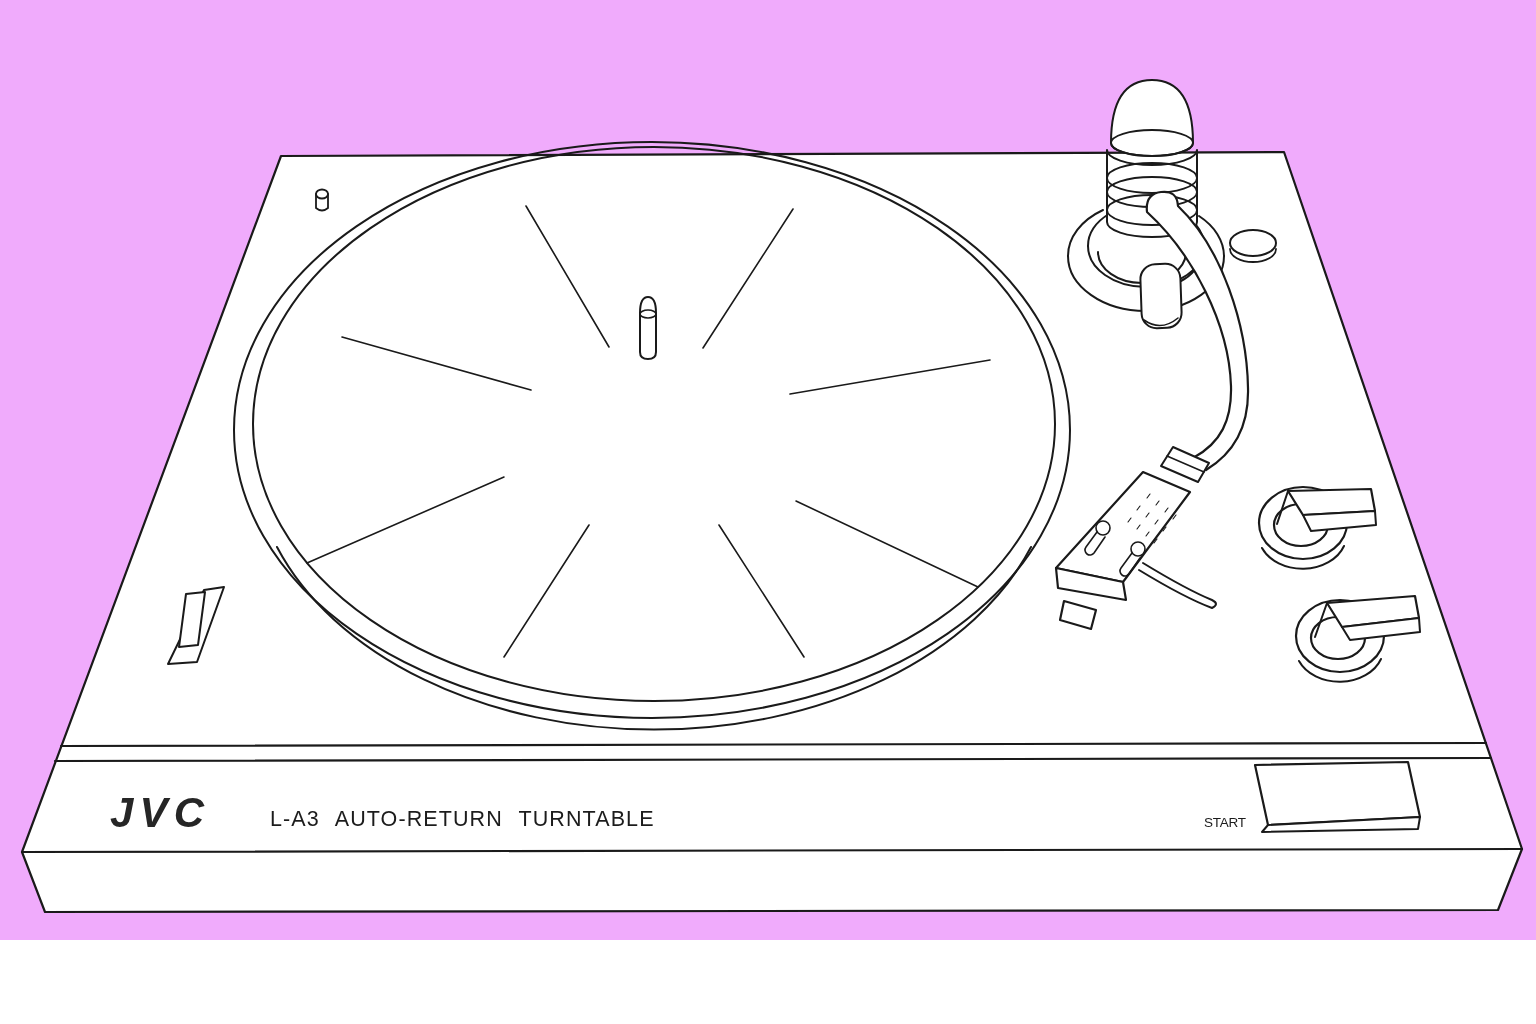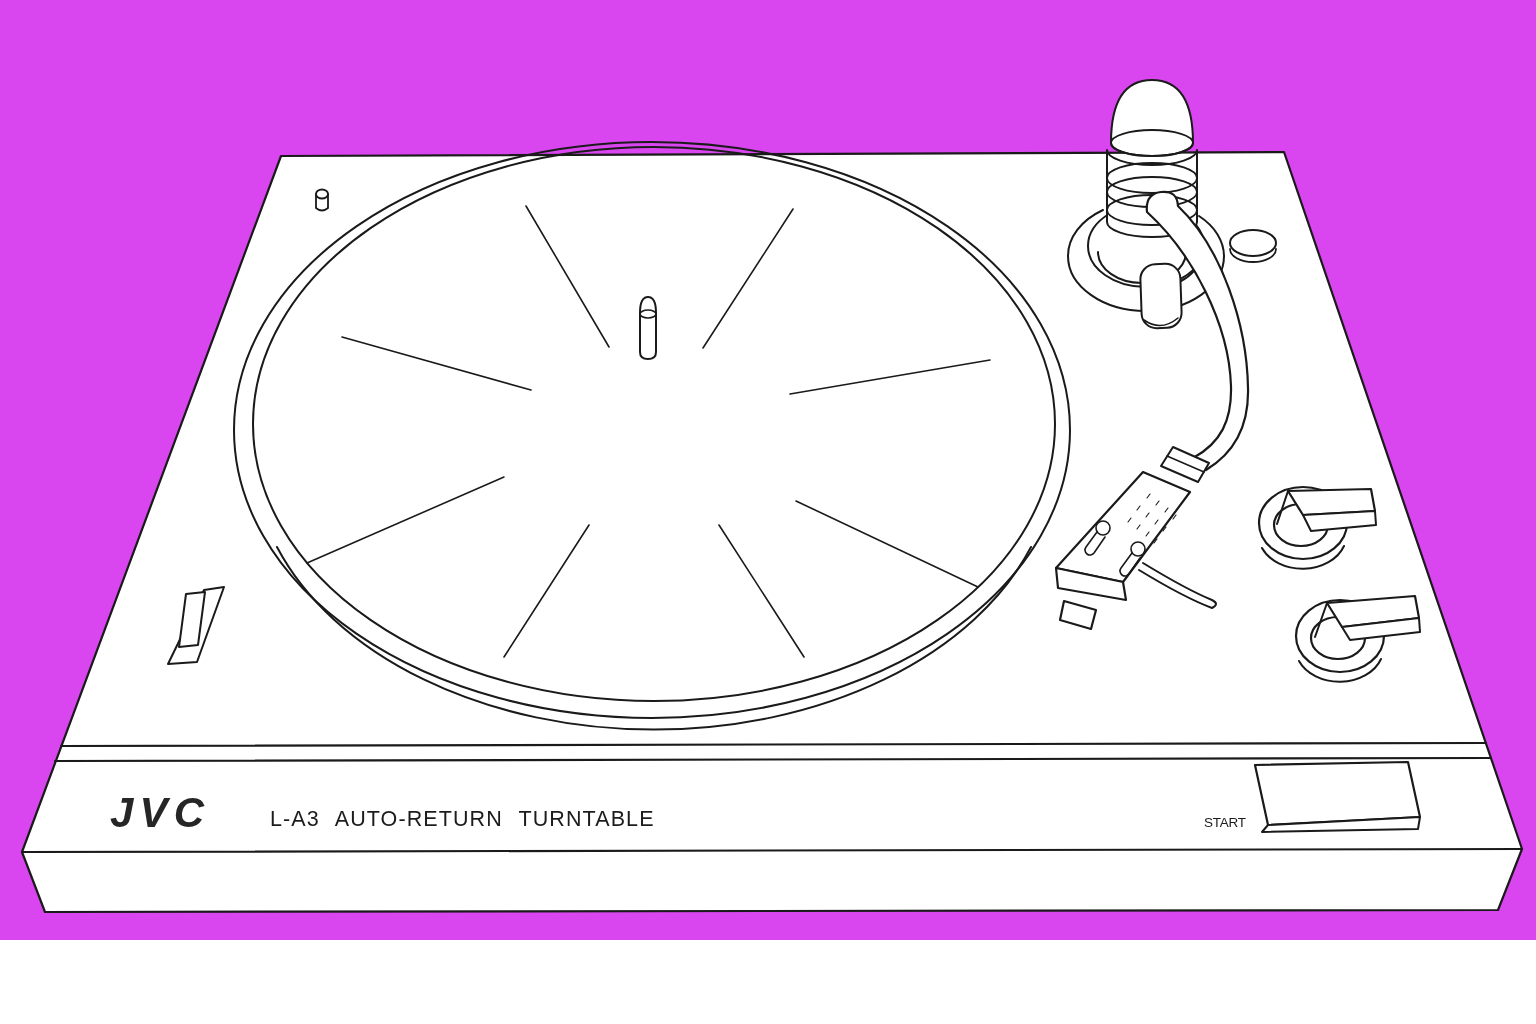--- a/index.html
+++ b/index.html
@@ -1,16 +1,16 @@
 <!DOCTYPE html>
 <html><head>
 <meta charset="utf-8">
 <style>
   html,body{margin:0;padding:0;background:#ffffff;}
-  .stage{position:relative;width:1536px;height:940px;background:#d946ef;overflow:hidden;}
+  .stage{position:relative;width:1536px;height:940px;background:#f0abfc;overflow:hidden;}
   svg{display:block;}
   text{font-family:"Liberation Sans", sans-serif;}
   .logo-text{font-weight:bold;font-style:italic;}
 </style>
 </head>
 <body>
 
 <div class="stage">
 <svg width="1536" height="1024" viewBox="0 0 1536 1024" xmlns="http://www.w3.org/2000/svg">
   <g stroke="#1a1a1a" fill="none" stroke-width="2.2" stroke-linecap="round" stroke-linejoin="round">

